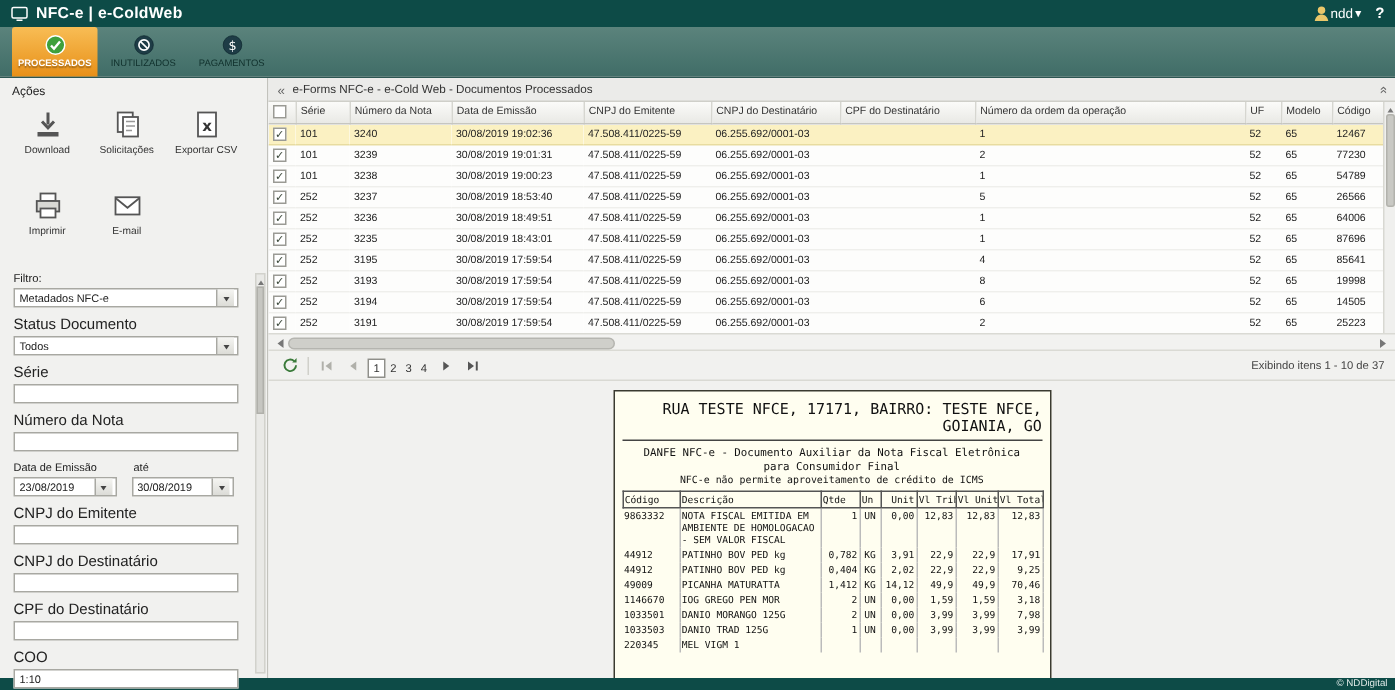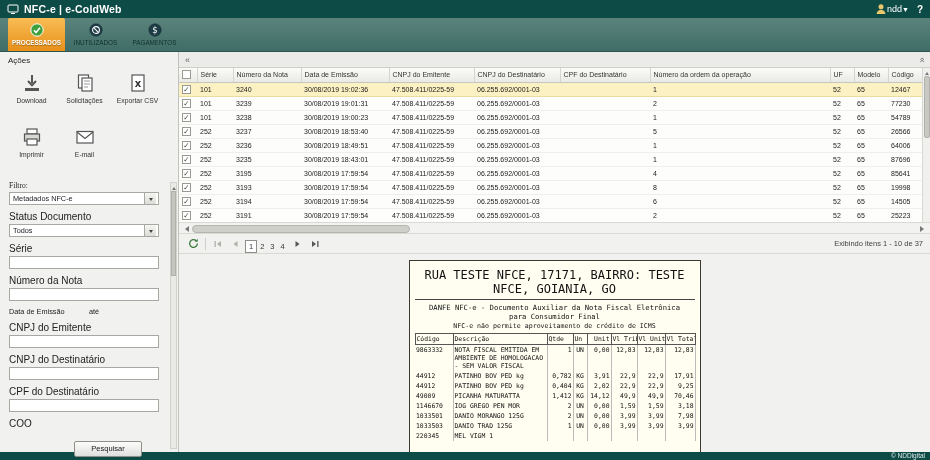--- a/index.html
+++ b/index.html
@@ -27,21 +27,21 @@
 
   
   .sidebar { position:relative; width:179px; flex:none; background:#f1f1ef; border-right:1px solid #c2c2bc; }
   .actions-title { padding:4px 8px 1px; font-size:8px; color:#222; }
   .actions-grid { display:flex; flex-wrap:wrap; padding:0 5px; width:172px; }
   .action-btn { width:53px; height:52px; display:flex; flex-direction:column; align-items:center; margin:1px 0; cursor:pointer; }
   .action-btn svg { width:22px; height:22px; margin-top:5px; }
   .action-label { font-size:6.8px; color:#333; margin-top:3px; text-align:center; }
 
   .filter { padding:7px 9px 0; width:165px; }
-  .filter-title { font-size:7.5px; color:#222; margin-bottom:2px;font-family:Liberation Serif, serif; }
+  .filter-title { font-size:7.5px; color:#222; margin-bottom:2px; }
   .filter-label { font-size:10px; color:#222; margin:6px 0 2px; }
   .label-row { display:flex; font-size:7.3px; color:#222; margin:6px 0 2px; }
   .label-row .lbl-a { width:80px; }
   .select, .tinput { height:13px; width:150px; background:#fff; border:1px solid #a8a8a2; font-size:7.3px; color:#222; display:flex; align-items:center; padding:0 2px 0 3px; }
   input.tinput { display:block; padding:0 3px; font-family:"Liberation Sans", sans-serif; }
   .sel-text { flex:1; white-space:nowrap; overflow:hidden; }
   .trigger { width:12px; height:11px; margin-left:auto; background:linear-gradient(#f5f5f2,#dcdcd7); border-left:1px solid #a8a8a2; display:flex; align-items:center; justify-content:center; }
   .trigger::after { content:""; border:2.5px solid transparent; border-top:3.5px solid #444; margin-top:3px; }
   .dates { display:flex; gap:10px; }
   .select.date { width:70px; }
@@ -81,21 +81,21 @@
   .pg-status { margin-left:auto; font-size:7.5px; color:#444; }
 
   
   .preview { flex:1; overflow:hidden; display:flex; justify-content:center; background:#f1f1ef; }
   .receipt { width:292px; min-height:215px; margin-top:6px; background:var(--paper,#fffef0); border:1px solid #3a3a30; padding:4px 5px; font-family:"DejaVu Sans Mono", monospace; color:#111; }
   .r-head { display:flex; align-items:center; gap:4px; }
   .r-logo { width:30px; height:20px; flex:none; }
   .r-head-text { flex:1; text-align:center; }
   .r-company { font-size:7.4px; font-weight:bold; }
   .r-cnpj { font-size:6.6px; margin-top:2px; }
-  .r-addr { font-size:12px; text-align:center; margin-top:3px; }
+  .r-addr { font-size:10px; text-align:right; margin-top:3px; }
   .r-sep { border-top:1px solid #444; margin:3px 0; }
   .r-title { font-size:7.2px; font-weight:normal; text-align:center; line-height:9px; }
   .r-note { font-size:6.6px; text-align:center; margin-top:1px; }
   table.r-table { border-collapse:collapse; table-layout:fixed; width:280px; margin-top:3px; }
   table.r-table th { font-size:6.4px; font-weight:normal; text-align:left; border:1px solid #555; border-left:none; border-right:1px solid #555; padding:1px 1px; white-space:nowrap; overflow:hidden; }
   table.r-table th:first-child { border-left:1px solid #555; }
   table.r-table td { font-size:6.4px; vertical-align:top; padding:1px 1px; border-right:1px solid #bbb; line-height:8px; }
   table.r-table td.num { text-align:right; }
   table.r-table td.ctr { text-align:center; }
   table.r-table td.desc { white-space:normal; word-break:break-word; }
@@ -211,44 +211,56 @@
         <div class="filter-label">Série</div>
         <input class="tinput" style="">
 
         <div class="filter-label">Número da Nota</div>
         <input class="tinput" style="">
 
         <div class="label-row">
           <span class="lbl-a">Data de Emissão</span>
           <span>até</span>
         </div>
+        <div class="dates">
+          <div class="select date">
+            <span class="sel-text">23/08/2019</span>
+            <span class="trigger"></span>
+          </div>
+          <div class="select date">
+            <span class="sel-text">30/08/2019</span>
+            <span class="trigger"></span>
+          </div>
+        </div>
 
         <div class="filter-label">CNPJ do Emitente</div>
         <input class="tinput" style="">
 
         <div class="filter-label">CNPJ do Destinatário</div>
         <input class="tinput" style="">
 
         <div class="filter-label">CPF do Destinatário</div>
         <input class="tinput" style="">
 
         <div class="filter-label">COO</div>
+        <input class="tinput" value="1:10" style="">
 
         <div class="search-btn">Pesquisar</div>
       </div>
 
       <div class="side-scroll">
         <div class="tri-up"></div>
         <div class="side-thumb"></div>
       </div>
     </aside>
 
     <section class="main">
       <div class="main-header">
         <span class="collapse-left">«</span>
+        <span>e-Forms NFC-e - e-Cold Web - Documentos Processados</span>
         <span class="collapse-up">»</span>
       </div>
 
       <div class="grid-area">
         <div class="grid-clip">
           <table class="grid">
             <thead>
                 <tr id="grid-head-row">
                   <th style="width: 18px;"><span class="cb"></span></th>
                   <th style="width: 36px;">Série</th>

